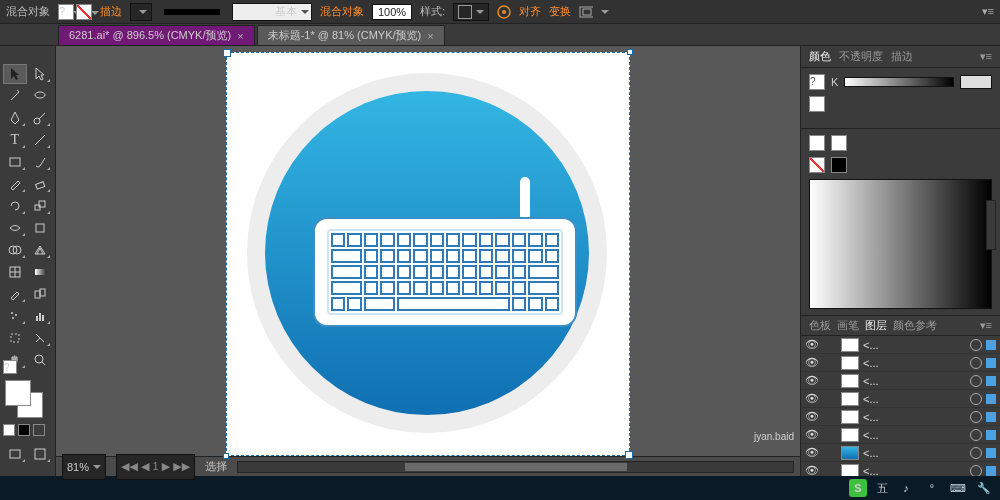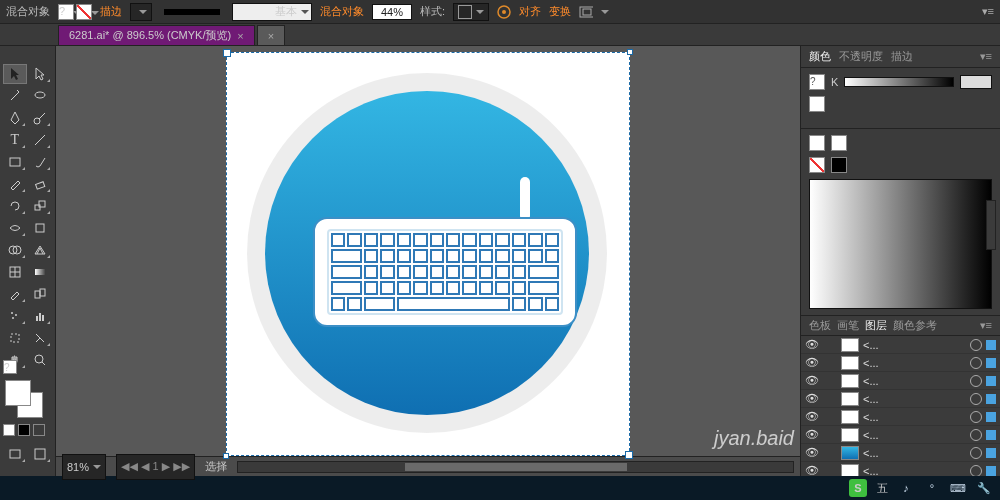--- a/index.html
+++ b/index.html
@@ -84,21 +84,21 @@
 .ltabs span{color:#999}
 .ltabs span.act{color:#eee}
 .layer-list{flex:1;overflow:hidden}
 .layer{height:18px;display:flex;align-items:center;gap:4px;padding:0 4px;border-bottom:1px solid #333}
 .eye{width:14px;height:14px;display:flex;align-items:center;justify-content:center;color:#ddd}
 .thumb{width:18px;height:14px;background:#fff;border:1px solid #888}
 .thumb.blue{background:linear-gradient(#33b6e3,#0f6fb2)}
 .lname{flex:1;color:#ddd;white-space:nowrap;overflow:hidden}
 .ltarget{width:12px;height:12px;border:1px solid #aaa;border-radius:50%}
 .lsel{width:10px;height:10px;background:#4aa3e0}
-.watermark{position:absolute;right:6px;bottom:26px;font-size:20px;color:rgba(255,255,255,.7);font-style:italic}
+.watermark{position:absolute;right:6px;bottom:34px;font-size:10px;color:rgba(255,255,255,.7);}
 
 
 .taskbar{height:24px;background:#0a1a26;display:flex;align-items:center;justify-content:flex-end;gap:10px;padding:0 8px}
 .tb-icon{width:16px;height:16px;display:flex;align-items:center;justify-content:center;color:#cde}
 .ime{width:18px;height:18px;background:#3fbf3f;border-radius:3px;color:#fff;display:flex;align-items:center;justify-content:center;font-weight:bold}
 
 .flyout{position:absolute;left:986px;top:200px;width:10px;height:50px;background:#3b3b3b;border:1px solid #222}
 .panel-menu{margin-left:auto;color:#aaa}
 
 svg{display:block}
@@ -121,21 +121,21 @@
     <div class="sel">
         <span></span>
         <div class="dd"></div>
       </div>
     <div class="stroke-sample"></div>
     <div class="basic-box">
         <span>基本</span>
         <div class="dd" style="border-top-color:#555;margin-left:4px"></div>
       </div>
     <span class="orange">混合对象</span>
-    <div class="opacity-box">44%</div>
+    <div class="opacity-box">100%</div>
     <span class="ctl-label">样式:</span>
     <div class="sel">
         <div class="docset"></div>
         <div class="dd"></div>
       </div>
     <div class="mini-icon">
         <svg width="14" height="14">
           <circle cx="7" cy="7" r="6" fill="none" stroke="#e08a2a" stroke-width="1.5"></circle>
           <circle cx="7" cy="7" r="2" fill="#e08a2a"></circle>
         </svg>
@@ -151,20 +151,21 @@
     <div class="dd"></div>
     <span class="panel-menu">▾≡</span>
   </div>
 
   <div class="tabs">
     <div class="tab">
         <span>6281.ai* @ 896.5% (CMYK/预览)</span>
         <span class="x">×</span>
       </div>
     <div class="tab active">
+        <span>未标题-1* @ 81% (CMYK/预览)</span>
         <span class="x">×</span>
       </div>
   </div>
 
   <div class="main">
 
     <div class="tools">
       <div class="trow">
           <div class="tool sel">
             <svg width="12" height="14">

